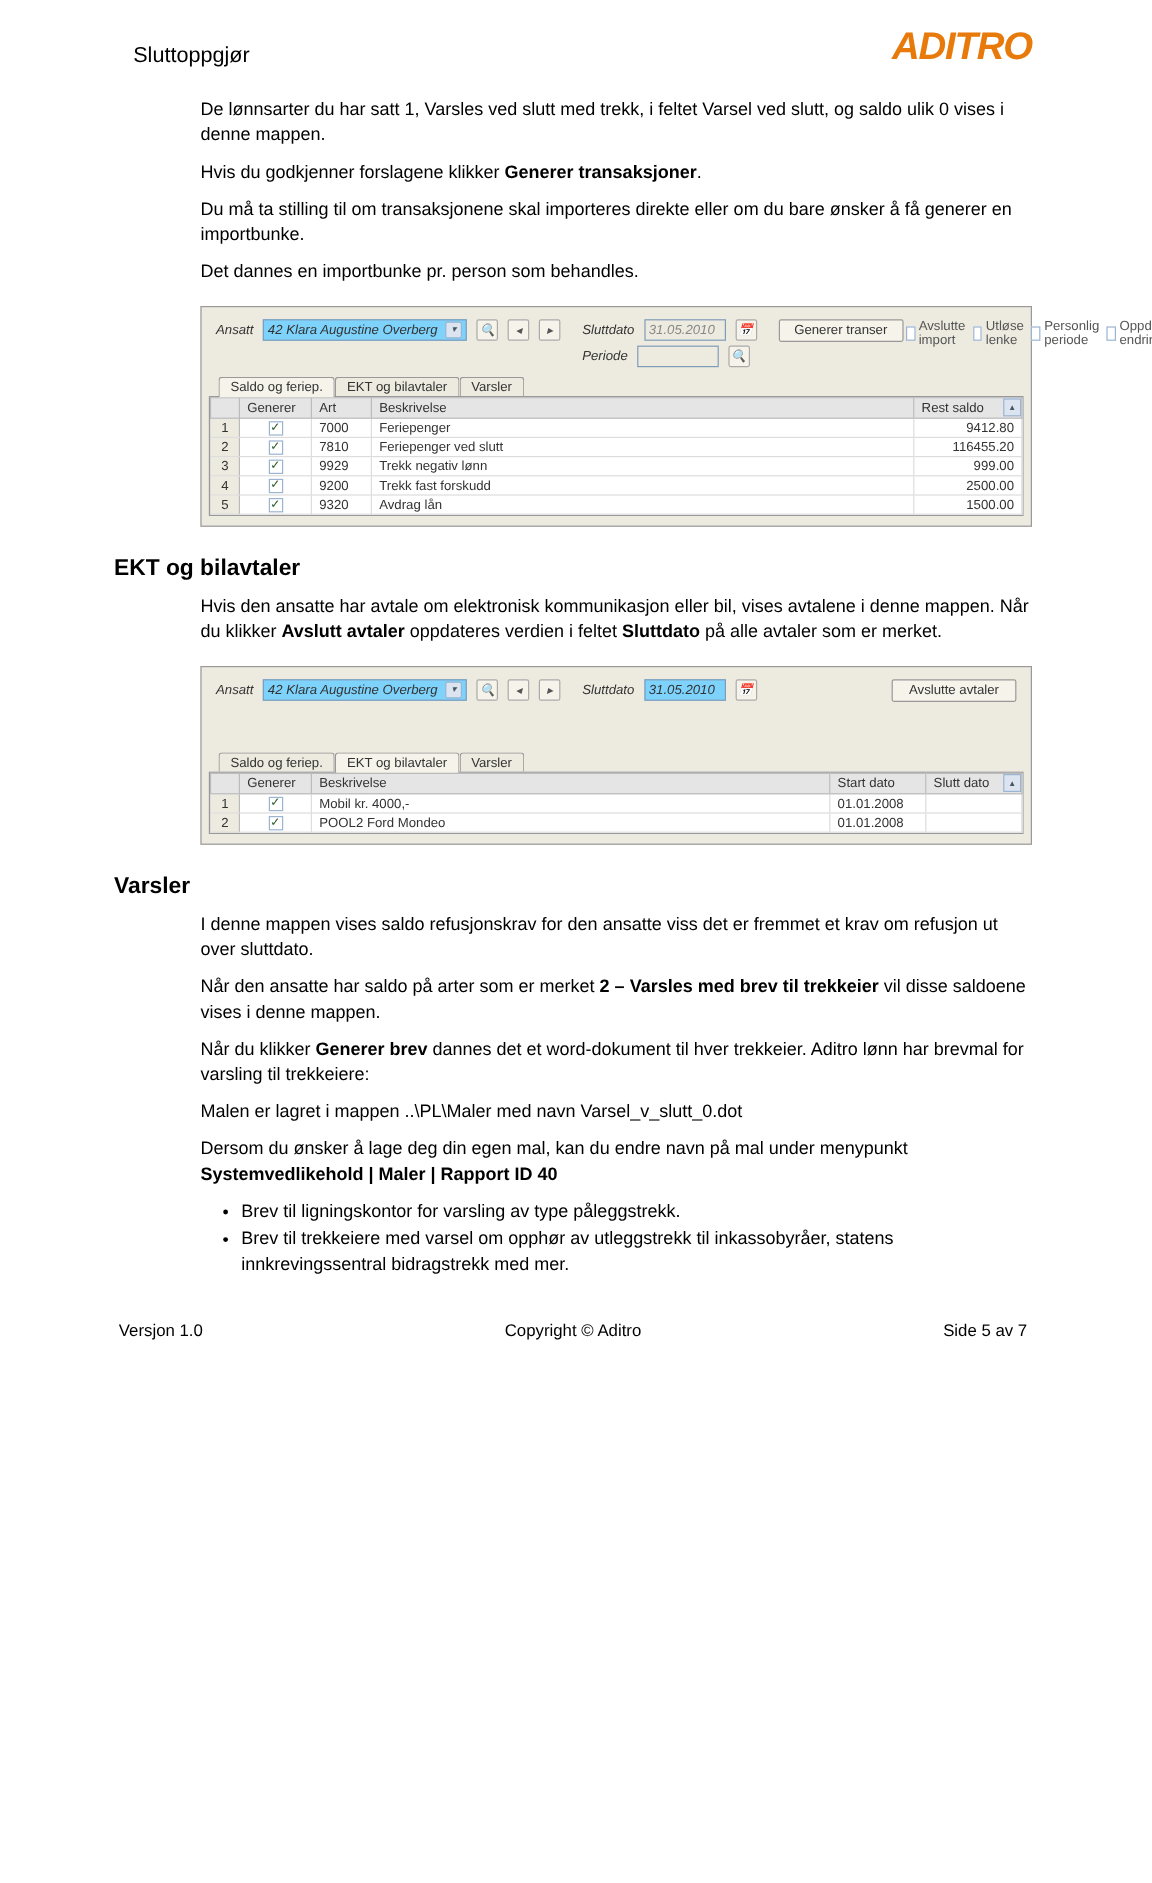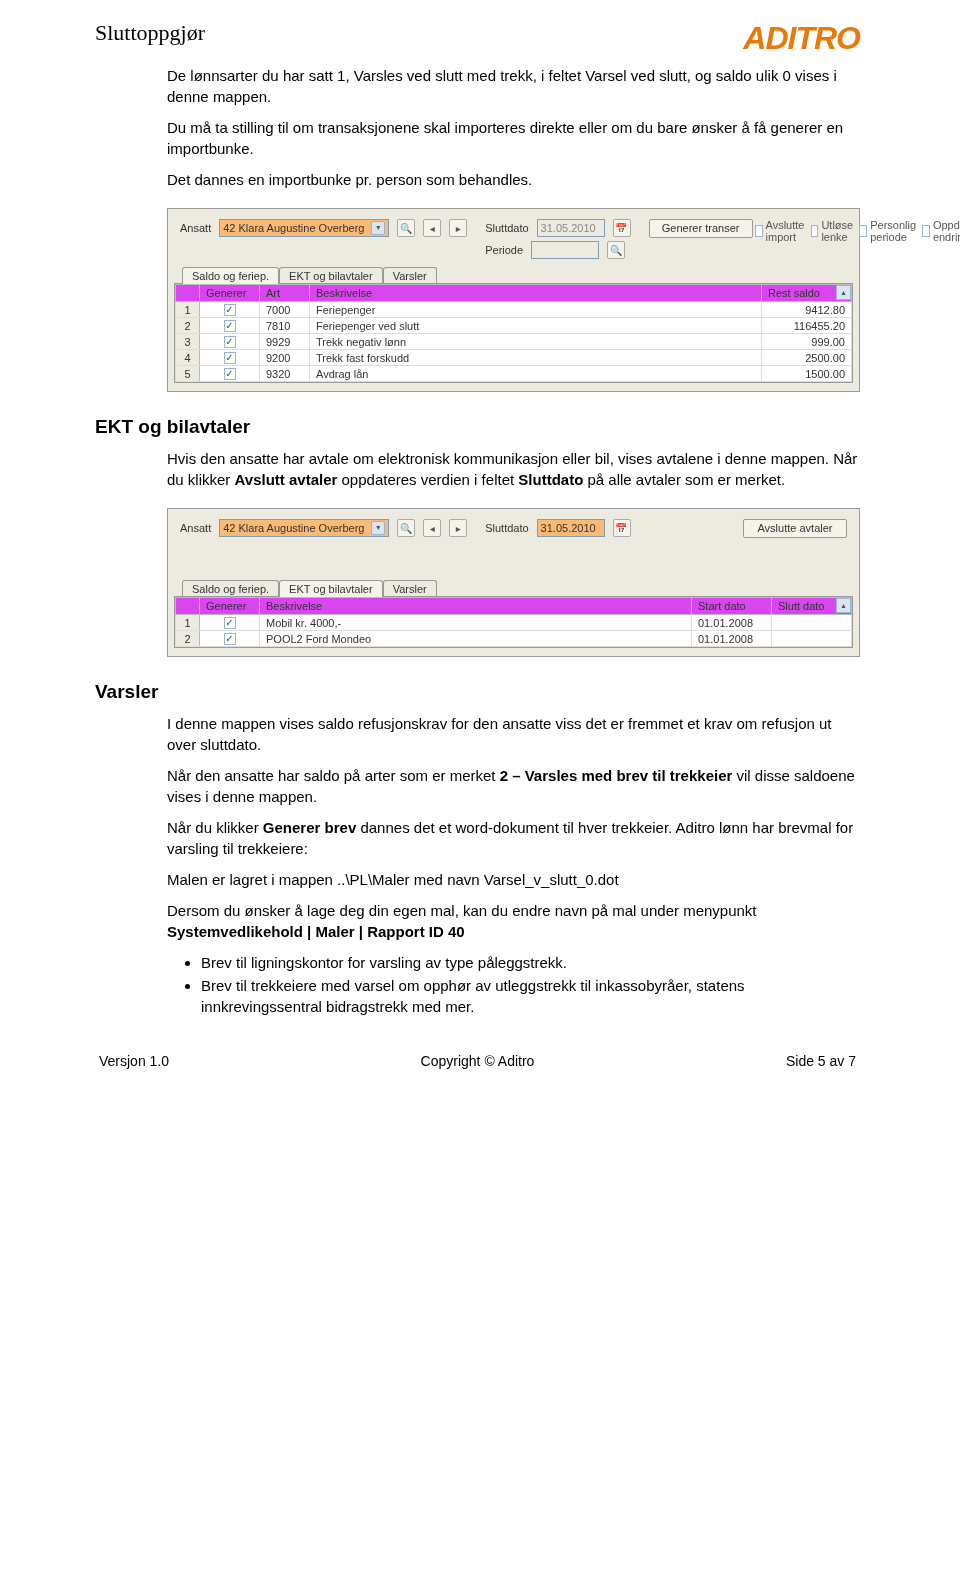--- a/index.html
+++ b/index.html
@@ -15,21 +15,21 @@
   .page {
     padding: 20px 100px 30px 95px;
     position: relative;
   }
   .header-row {
     display: flex;
     justify-content: space-between;
     align-items: flex-start;
     margin-bottom: 8px;
   }
-  .page-title { font-size: 22px; margin: 0; font-weight: normal; font-family: Liberation Serif, serif; }
+  .page-title { font-size: 18px; margin: 16px; font-weight: normal; }
   .logo {
     font-family: Arial, sans-serif;
     font-size: 32px;
     font-weight: 900;
     font-style: italic;
     color: #e87a0c;
     letter-spacing: -1px;
   }
   .body-text {
     margin-left: 72px;
@@ -55,21 +55,21 @@
     color: #333;
   }
   .panel-top {
     padding: 10px 12px 8px 12px;
     display: flex;
     gap: 18px;
     align-items: flex-start;
   }
   .lbl { display: inline-block; }
   .w-input {
-    background: #fdba74;
+    background: #7dd3fc;
     border: 1px solid #7f9db9;
     padding: 1px 3px;
     height: 18px;
     line-height: 14px;
     display: inline-block;
     vertical-align: middle;
     font-size: 11px;
   }
   .w-input.ro { background: #edeadf; color: #888; }
   .combo {
@@ -135,21 +135,21 @@
     border: 1px solid #999;
     background: #fff;
     position: relative;
   }
   table.grid {
     border-collapse: collapse;
     width: 100%;
     font-size: 11px;
   }
   table.grid th {
-    background: #d946ef;
+    background: #e5e5e5;
     border: 1px solid #bbb;
     padding: 2px 6px;
     font-weight: normal;
     text-align: left;
   }
   table.grid td {
     border: 1px solid #ddd;
     padding: 1px 6px;
     background: #fff;
     white-space: nowrap;
@@ -163,21 +163,21 @@
   table.grid td.num { text-align: right; }
   .scroll-up {
     position: absolute; right: 1px; top: 1px;
     width: 15px; height: 15px;
     background: #dce4ef; border: 1px solid #9bb4d1;
     font-size: 8px; text-align: center; line-height: 13px;
     color: #456;
   }
 
   .mid-col { display: flex; flex-direction: column; gap: 4px; }
-  .mid-row { display: flex; align-items: center; gap: 8px; }
+  .mid-row { display: flex; align-items: center; gap: 8px; font-style: italic; }
   .spacer-col { display:flex; flex-direction:column; gap:4px; }
 
   .footer {
     display: flex;
     justify-content: space-between;
     font-size: 14px;
     margin-top: 36px;
     padding: 0 4px;
     align-items: flex-end;
   }
@@ -187,20 +187,23 @@
 
 <div class="page">
 
   <div class="header-row">
     <h1 class="page-title">Sluttoppgjør</h1>
     <div class="logo">ADITRO</div>
   </div>
 
   <div class="body-text">
     <p>De lønnsarter du har satt 1, Varsles ved slutt med trekk, i feltet Varsel ved slutt, og saldo ulik 0 vises i denne mappen.</p>
+    <p>
+      <span>Hvis du godkjenner forslagene klikker </span><b>Generer transaksjoner</b><span>.</span>
+    </p>
     <p>Du må ta stilling til om transaksjonene skal importeres direkte eller om du bare ønsker å få generer en importbunke.</p>
     <p>Det dannes en importbunke pr. person som behandles.</p>
   </div>
 
   <div class="panel">
     <div class="panel-top">
       <div class="spacer-col">
         <div class="mid-row">
           <span class="lbl">Ansatt</span>
           <span class="w-input combo">

